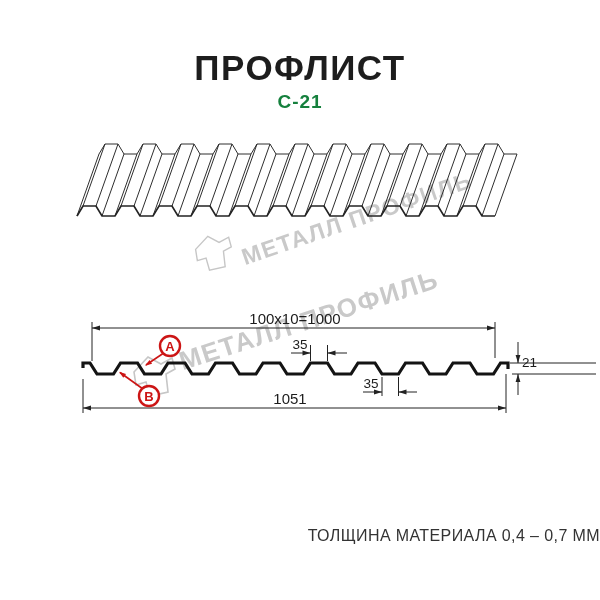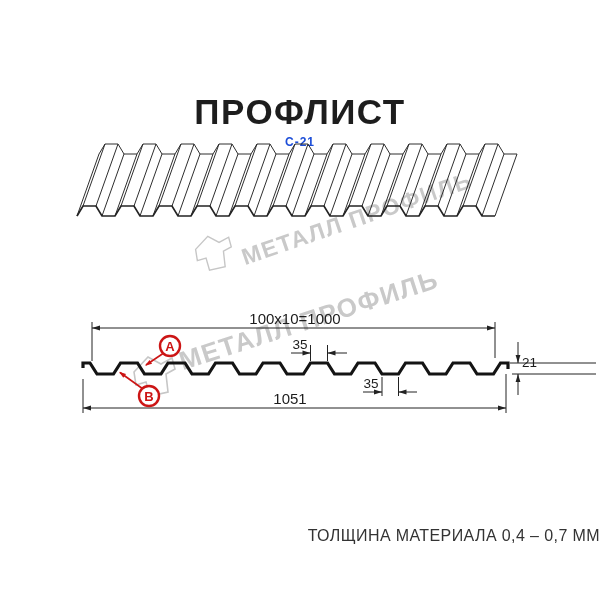--- a/index.html
+++ b/index.html
@@ -1,21 +1,21 @@
 <!DOCTYPE html>
 <html><head>
 <meta charset="utf-8">
 <style>
   html,body{margin:0;padding:0;background:#fff;}
   .page{position:relative;width:600px;height:600px;background:#fff;overflow:hidden;
         font-family:"Liberation Sans",sans-serif;}
   
-  .header{position:absolute;top:50px;left:0;width:100%;text-align:center;margin-top:44px;}
+  .header{position:absolute;top:50px;left:0;width:100%;text-align:center;}
   .title{font-size:35px;font-weight:800;letter-spacing:1.5px;color:#1d1d1d;line-height:36px;}
-  .subtitle{font-size:12px;font-weight:600;letter-spacing:1px;color:#1d4ed8;margin-top:5px;}
+  .subtitle{font-size:19px;font-weight:600;letter-spacing:1px;color:#15803d;margin-top:5px;}
   
   .sheet3d{position:absolute;left:75px;top:124px;z-index:2;}
   .section{position:absolute;left:60px;top:295px;z-index:2;}
   .w1{stroke:#2e2e2e;stroke-width:1;fill:none;}
   .w2{stroke:#232323;stroke-width:1.7;fill:none;}
   .prof{stroke:#141414;stroke-width:3.2;fill:none;stroke-linejoin:miter;}
   .dim{stroke:#222;stroke-width:1;}
   .ah{fill:#222;}
   .red{stroke:#cc1515;stroke-width:1.6;}
   .rh{fill:#cc1515;}

